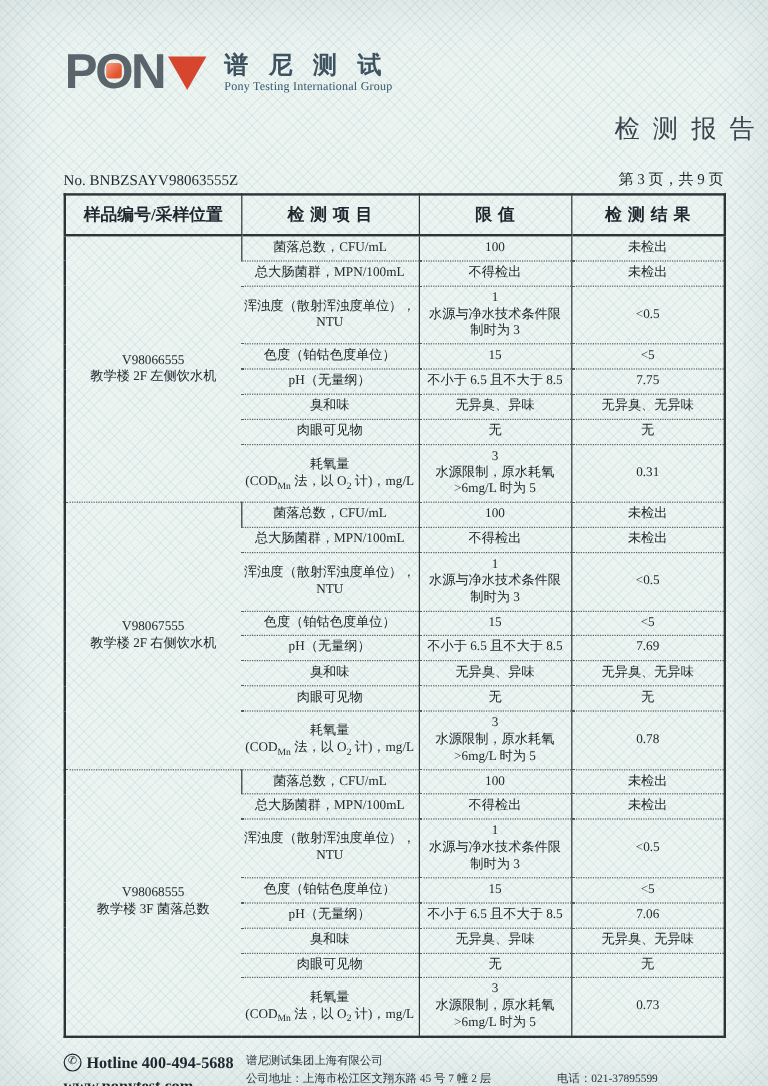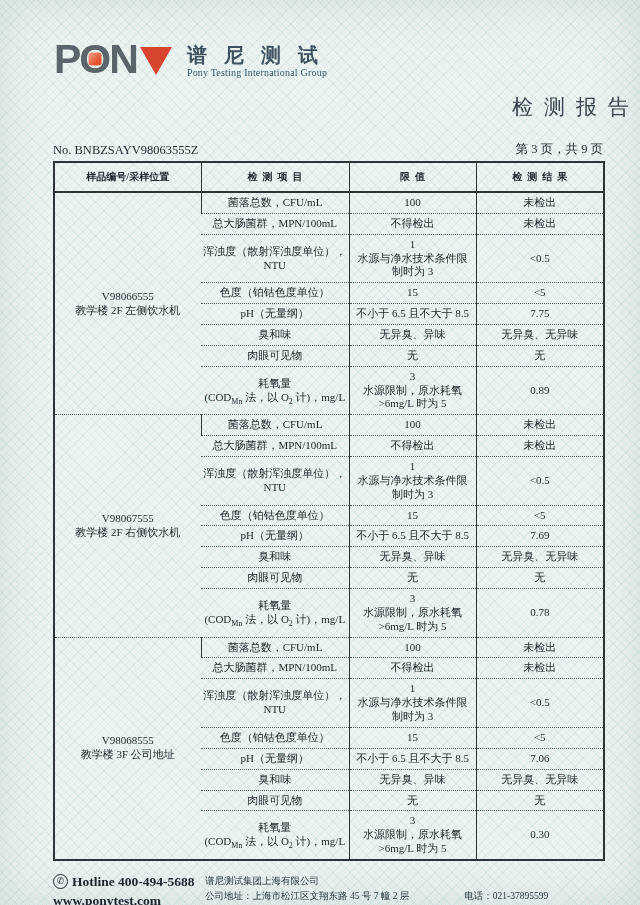--- a/index.html
+++ b/index.html
@@ -43,21 +43,21 @@
   .meta-row{
     width:550px;margin:20px 0 3px 53px;display:flex;justify-content:space-between;
     align-items:flex-end;font-size:12.5px;color:#1f272e;
   }
   
   table.report{
     width:550px;margin-left:53px;border-collapse:collapse;
     border:2px solid #2e3338;font-size:11px;table-layout:fixed;
   }
   table.report th{
-    font-size:10px;font-weight:bold;padding:7px 2px;color:#1f272e;
+    font-size:14px;font-weight:bold;padding:7px 2px;color:#1f272e;
     border-bottom:2px solid #2e3338;border-left:1px solid #2e3338;
   }
   table.report th.sp{letter-spacing:5px;text-indent:5px;}
   table.report td{
     border-left:1px solid #2e3338;border-top:1px dotted #565b60;
     padding:3px 2px;text-align:center;vertical-align:middle;line-height:1.26;color:#23282d;
   }
   table.report th:first-child, table.report td:first-child{border-left:none;}
   td.sample-cell{line-height:1.5;font-size:11px;color:#1f272e;margin-left:27px;}
   sub{font-size:8px;line-height:0;}
@@ -207,21 +207,21 @@
           <td>
             <div>耗氧量</div>
             <div>(COD<sub>Mn</sub> 法，以 O<sub>2</sub> 计)，mg/L</div>
           </td>
           <td>
             <div>3</div>
             <div>水源限制，原水耗氧</div>
             <div>&gt;6mg/L 时为 5</div>
           </td>
           <td>
-            <div>0.89</div>
+            <div>0.31</div>
           </td>
         </tr>
         <tr>
           <td rowspan="8" class="sample-cell">
             <div>V98067555</div>
             <div>教学楼 2F 右侧饮水机</div>
           </td>
           <td>
             <div>菌落总数，CFU/mL</div>
           </td>
@@ -311,21 +311,21 @@
             <div>水源限制，原水耗氧</div>
             <div>&gt;6mg/L 时为 5</div>
           </td>
           <td>
             <div>0.78</div>
           </td>
         </tr>
         <tr>
           <td rowspan="8" class="sample-cell">
             <div>V98068555</div>
-            <div>教学楼 3F 公司地址</div>
+            <div>教学楼 3F 菌落总数</div>
           </td>
           <td>
             <div>菌落总数，CFU/mL</div>
           </td>
           <td>
             <div>100</div>
           </td>
           <td>
             <div>未检出</div>
           </td>
@@ -403,21 +403,21 @@
           <td>
             <div>耗氧量</div>
             <div>(COD<sub>Mn</sub> 法，以 O<sub>2</sub> 计)，mg/L</div>
           </td>
           <td>
             <div>3</div>
             <div>水源限制，原水耗氧</div>
             <div>&gt;6mg/L 时为 5</div>
           </td>
           <td>
-            <div>0.30</div>
+            <div>0.73</div>
           </td>
         </tr>
       </tbody>
   </table>
 
   <div class="footer">
     <div class="f-left">
       <div class="hotline">
         <span class="phone-icon">✆</span>
         <span>Hotline 400-494-5688</span>

